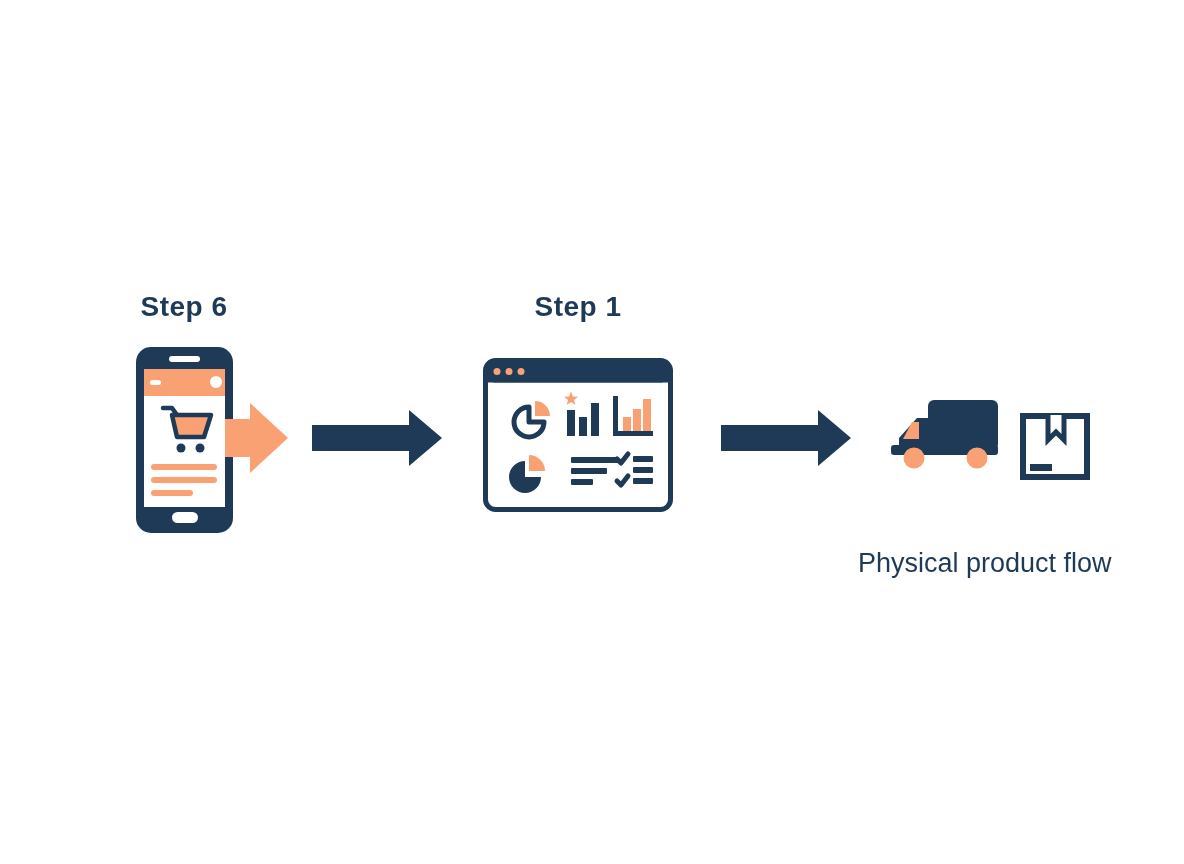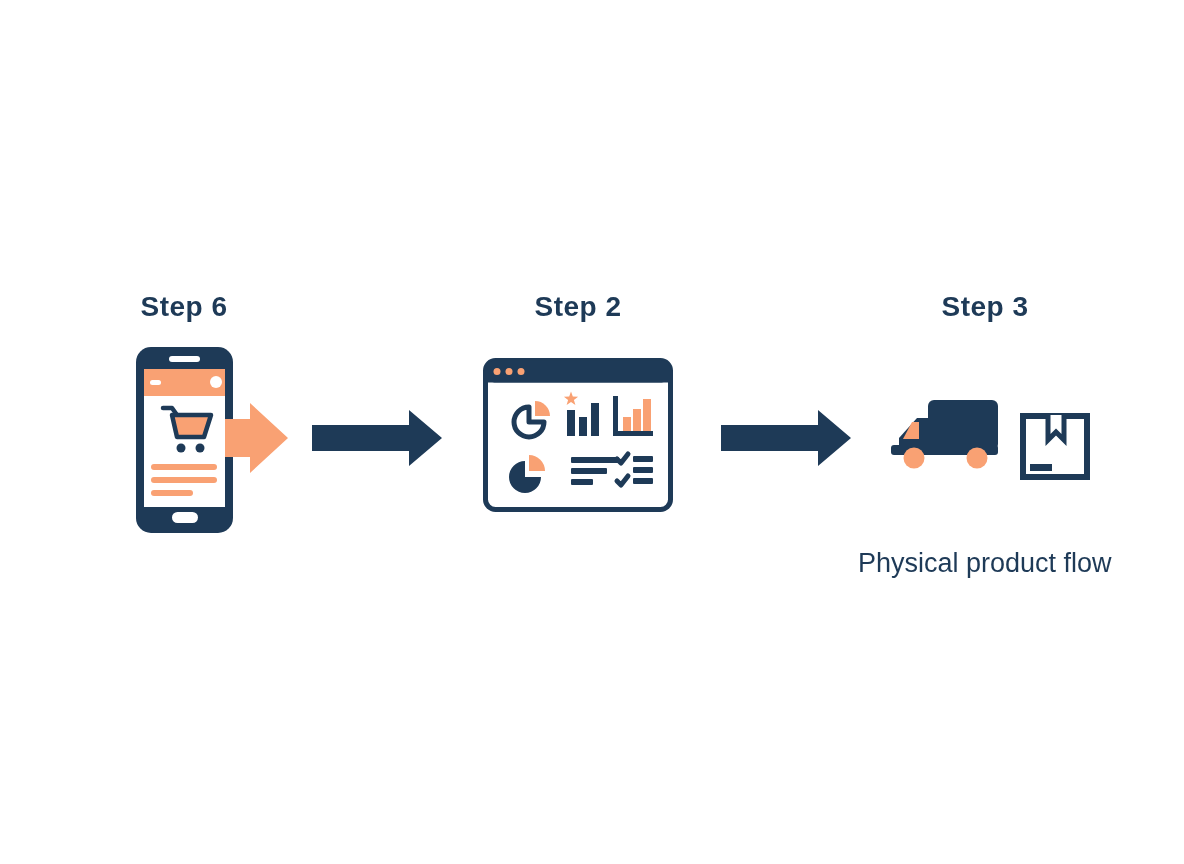--- a/index.html
+++ b/index.html
@@ -40,22 +40,21 @@
   .fill-white  { fill: #ffffff; }
   .stroke-navy { stroke: var(--navy); }
   svg { display: block; }
 </style>
 </head>
 <body>
 
 <div class="canvas">
 
   <div class="step-label" style="left:99px;">Step 6</div>
-  <div class="step-label" style="left:493px;">Step 2</div>
-  <div class="step-label" style="left:900px;">Step 3</div>
+  <div class="step-label" style="left:493px;">Step 1</div>
 
   <svg class="abs" style="left:136px; top:347px;" width="97" height="186" viewBox="0 0 97 186">
     <rect x="0" y="0" width="97" height="186" rx="15" class="fill-navy"></rect>
     <rect x="33" y="9" width="31" height="6" rx="3" class="fill-white"></rect>
     <rect x="8" y="22" width="81" height="138" class="fill-white"></rect>
     <rect x="8" y="22" width="81" height="27" class="fill-orange"></rect>
     <rect x="14" y="33" width="11" height="5" rx="2.5" class="fill-white"></rect>
     <circle cx="80" cy="35" r="6" class="fill-white"></circle>
     <g>
       <polyline points="27,61 36,61 41,68" fill="none" class="stroke-navy" stroke-width="4.5" stroke-linecap="round" stroke-linejoin="round"></polyline>

